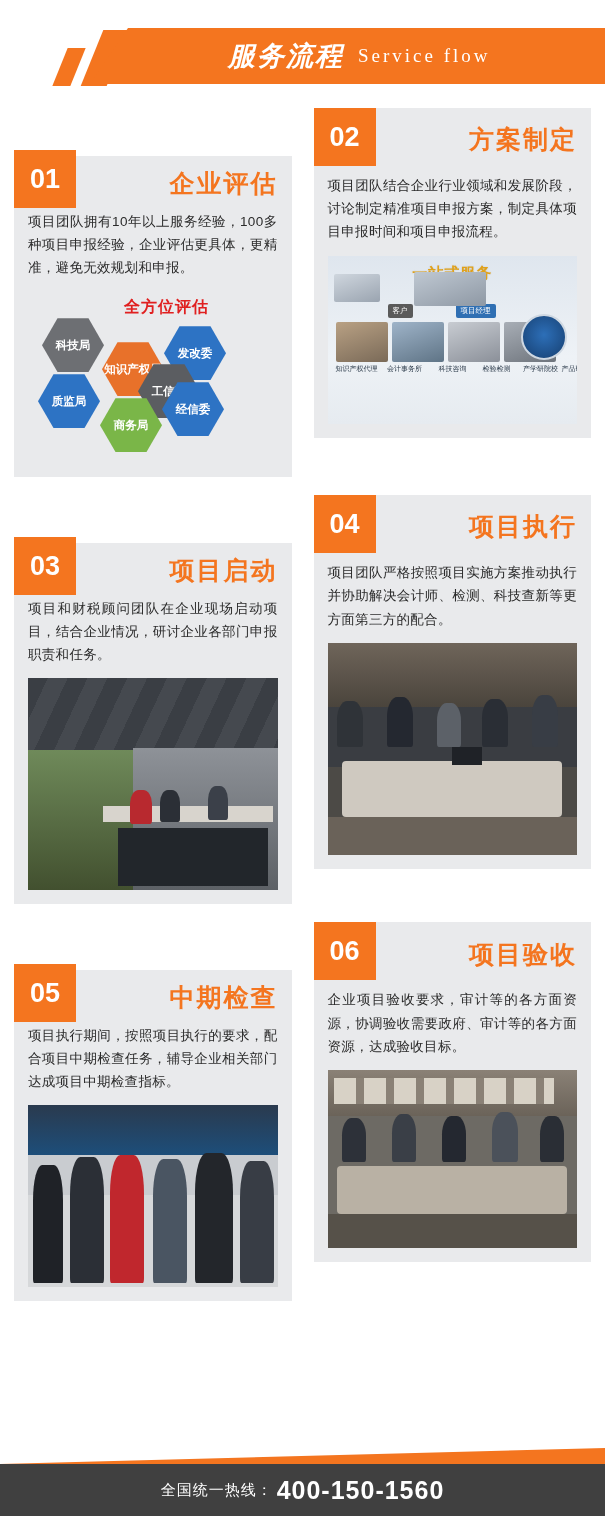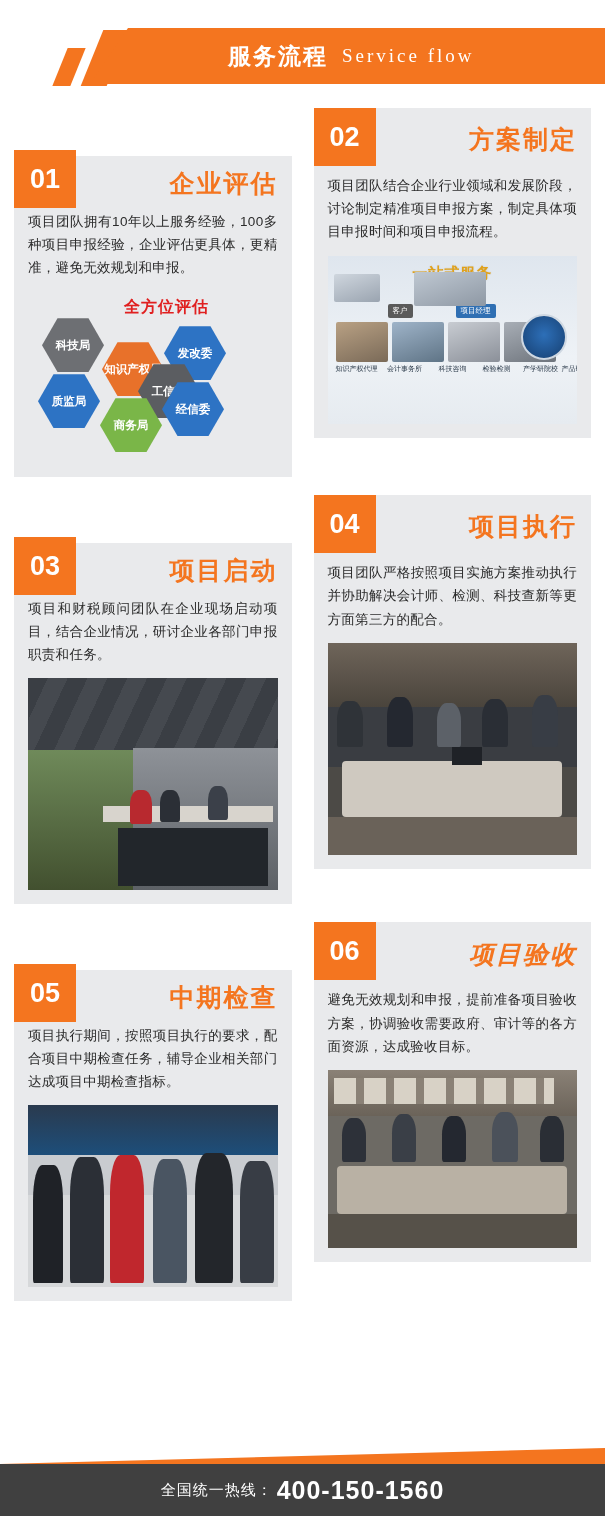--- a/index.html
+++ b/index.html
@@ -33,23 +33,24 @@
     position: absolute;
     left: -38px;
     top: 0;
     width: 0;
     height: 0;
     border-top: 56px solid transparent;
     border-right: 38px solid #f4751f;
   }
   .header-cn {
     color: #ffffff;
-    font-size: 23px;
+    font-size: 27px;
     font-weight: bold;
     letter-spacing: 2px;
+    font-style: italic;
   }
   .header-en {
     color: #ffffff;
     font-size: 19px;
     letter-spacing: 3px;
     margin-left: 14px;
     font-family: "Liberation Serif", serif;
   }
   .header-accent1 {
     position: absolute;
@@ -400,22 +401,22 @@
           <div style="position:absolute;left:50%;top:54px;width:34px;height:124px;background:#4a5562;border-radius:30% 30% 4% 4%;"></div>
           <div style="position:absolute;left:67%;top:48px;width:38px;height:130px;background:#23262b;border-radius:30% 30% 4% 4%;"></div>
           <div style="position:absolute;left:85%;top:56px;width:34px;height:122px;background:#383d45;border-radius:30% 30% 4% 4%;"></div>
         </div>
       </div>
     </div>
 
     <div class="card">
       <div class="badge b-right">06</div>
       <div class="card-body" style="padding-top:10px;">
-        <div class="card-title top-title" style="min-height:44px;display:flex;align-items:center;justify-content:flex-end;font-style:italic;">项目验收</div>
-        <div class="card-desc">避免无效规划和申报，提前准备项目验收方案，协调验收需要政府、审计等的各方面资源，达成验收目标。</div>
+        <div class="card-title top-title" style="min-height:44px;display:flex;align-items:center;justify-content:flex-end;">项目验收</div>
+        <div class="card-desc">企业项目验收要求，审计等的各方面资源，协调验收需要政府、审计等的各方面资源，达成验收目标。</div>
 
         <div class="photo scene" style="height:178px;background:#6d6a64;">
           <div style="position:absolute;left:0;right:0;top:0;height:46px;background:linear-gradient(180deg,#8a8176,#6b6359);"></div>
           <div style="position:absolute;left:6px;top:8px;width:220px;height:26px;background:repeating-linear-gradient(90deg,#d8d2c6 0 22px,#8a8176 22px 30px);"></div>
           <div style="position:absolute;left:4%;top:96px;width:92%;height:48px;background:#b9b1a4;border-radius:4px;"></div>
           <div style="position:absolute;left:6%;top:48px;width:24px;height:44px;background:#2d3139;border-radius:40% 40% 8% 8%;"></div>
           <div style="position:absolute;left:26%;top:44px;width:24px;height:48px;background:#3a3f47;border-radius:40% 40% 8% 8%;"></div>
           <div style="position:absolute;left:46%;top:46px;width:24px;height:46px;background:#242830;border-radius:40% 40% 8% 8%;"></div>
           <div style="position:absolute;left:66%;top:42px;width:26px;height:50px;background:#4b515a;border-radius:40% 40% 8% 8%;"></div>
           <div style="position:absolute;left:85%;top:46px;width:24px;height:46px;background:#2a2e35;border-radius:40% 40% 8% 8%;"></div>

